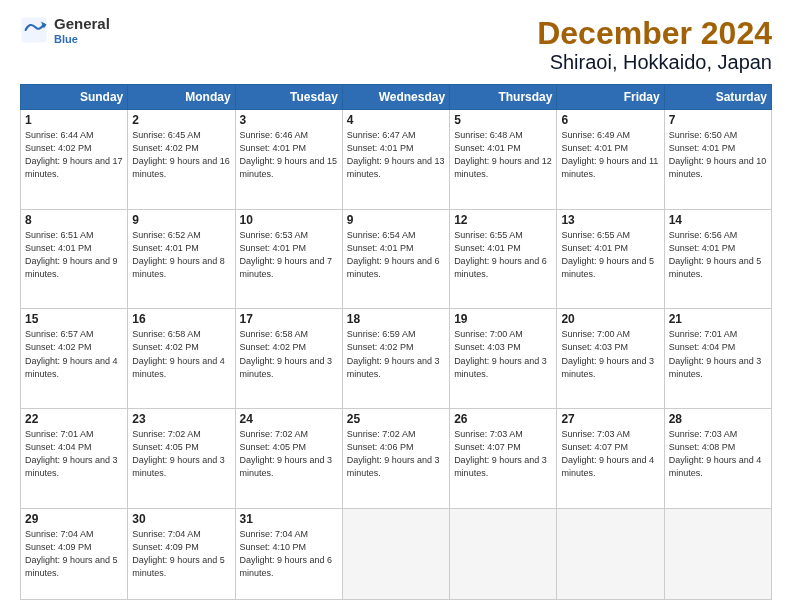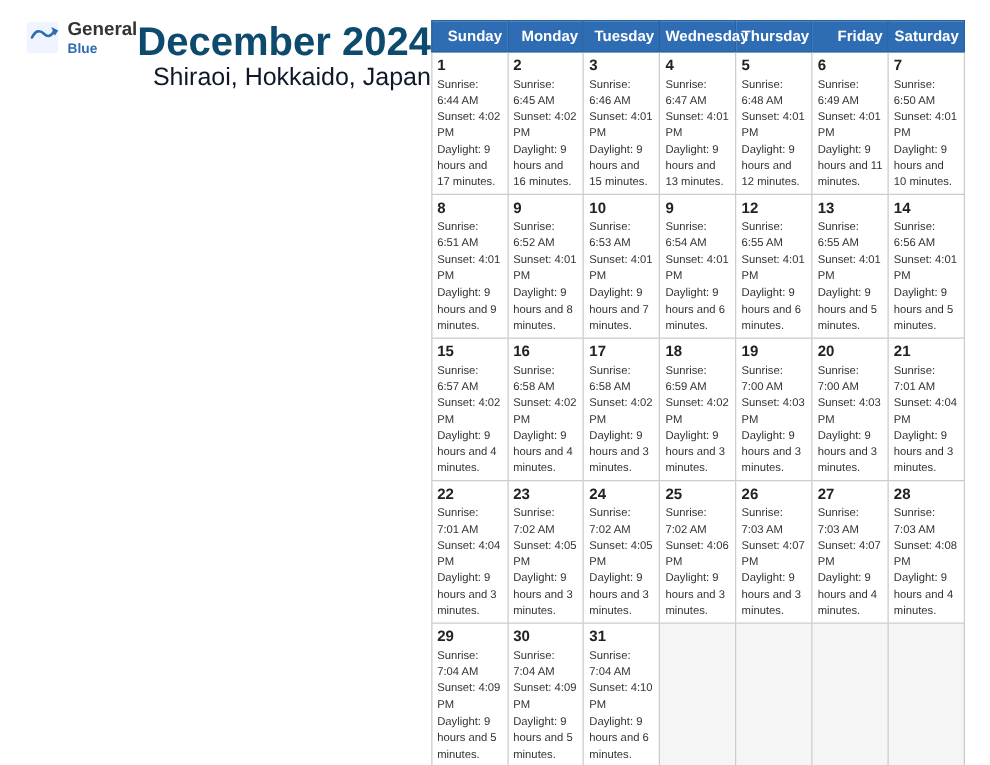--- a/index.html
+++ b/index.html
@@ -8,21 +8,21 @@
       background: #fff;
       width: 792px;
       height: 612px;
       overflow: hidden;
     }
     .page {
       width: 792px;
       height: 612px;
       padding: 16px 20px 12px 20px;
       display: flex;
-      flex-direction: row;
+      flex-direction: column;
     }
     .header {
       display: flex;
       justify-content: space-between;
       align-items: flex-start;
       margin-bottom: 10px;
     }
     .logo {
       display: flex;
       align-items: center;
@@ -47,21 +47,21 @@
       width: 28px;
       height: 28px;
       margin-right: 2px;
     }
     .title-block {
       text-align: right;
     }
     .month-title {
       font-size: 32px;
       font-weight: bold;
-      color: #0c4a6e;
+      color: #a16207;
       line-height: 1.1;
     }
     .subtitle {
       font-size: 20px;
       color: #0f172a;
     }
     .calendar {
       flex: 1;
       border: 1px solid #ccc;
       border-collapse: collapse;

